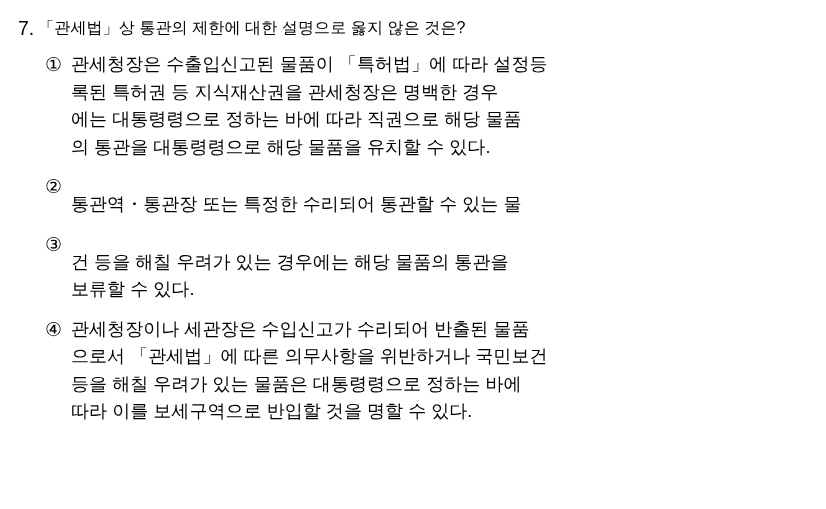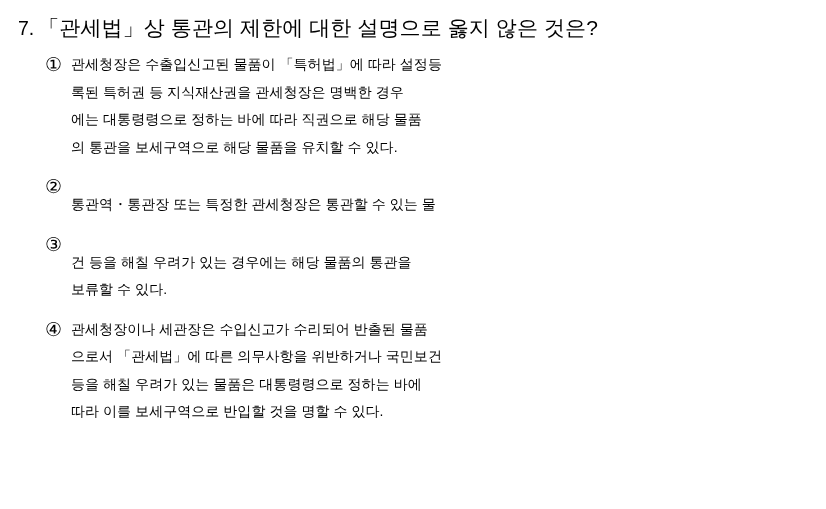--- a/index.html
+++ b/index.html
@@ -27,21 +27,21 @@
   }
   .q-number {
     flex: 0 0 auto;
     font-size: 19.5px;
     line-height: 28px;
     padding-right: 4px;
     white-space: pre;
   }
   .q-text {
     flex: 1 1 auto;
-    font-size: 21px;
+    font-size: 16px;
     line-height: 28px;
     letter-spacing: 0.1px;
   }
   .choices {
     margin-top: 9px;
     padding-left: 27px;
   }
   .choice {
     display: flex;
     align-items: flex-start;
@@ -54,21 +54,21 @@
     flex: 0 0 auto;
     font-size: 19px;
     line-height: 27.5px;
     width: 26px;
     text-align: left;
   }
   .choice-body {
     flex: 1 1 auto;
   }
   .choice-line {
-    font-size: 14px;
+    font-size: 18px;
     line-height: 27.5px;
     white-space: pre;
     letter-spacing: 0.05px;
   }
 </style>
 </head>
 <body>
 
 <div class="page">
 
@@ -78,29 +78,29 @@
   </div>
 
   <div class="choices">
 
     <div class="choice">
       <span class="choice-marker">①</span>
       <span class="choice-body">
         <span class="choice-line">관세청장은 수출입신고된 물품이 「특허법」에 따라 설정등</span><br>
         <span class="choice-line">록된 특허권 등 지식재산권을 관세청장은 명백한 경우</span><br>
         <span class="choice-line">에는 대통령령으로 정하는 바에 따라 직권으로 해당 물품</span><br>
-        <span class="choice-line">의 통관을 보세구역으로 해당 물품을 유치할 수 있다.</span>
+        <span class="choice-line">의 통관을 대통령령으로 해당 물품을 유치할 수 있다.</span>
       </span>
     </div>
 
     <div class="choice">
       <span class="choice-marker">②</span>
       <span class="choice-body">
         <br>
-        <span class="choice-line">통관역・통관장 또는 특정한 관세청장은 통관할 수 있는 물</span><br>
+        <span class="choice-line">통관역・통관장 또는 특정한 수리되어 통관할 수 있는 물</span><br>
       </span>
     </div>
 
     <div class="choice">
       <span class="choice-marker">③</span>
       <span class="choice-body">
         <br>
         <span class="choice-line">건 등을 해칠 우려가 있는 경우에는 해당 물품의 통관을</span><br>
         <span class="choice-line">보류할 수 있다.</span>
       </span>

